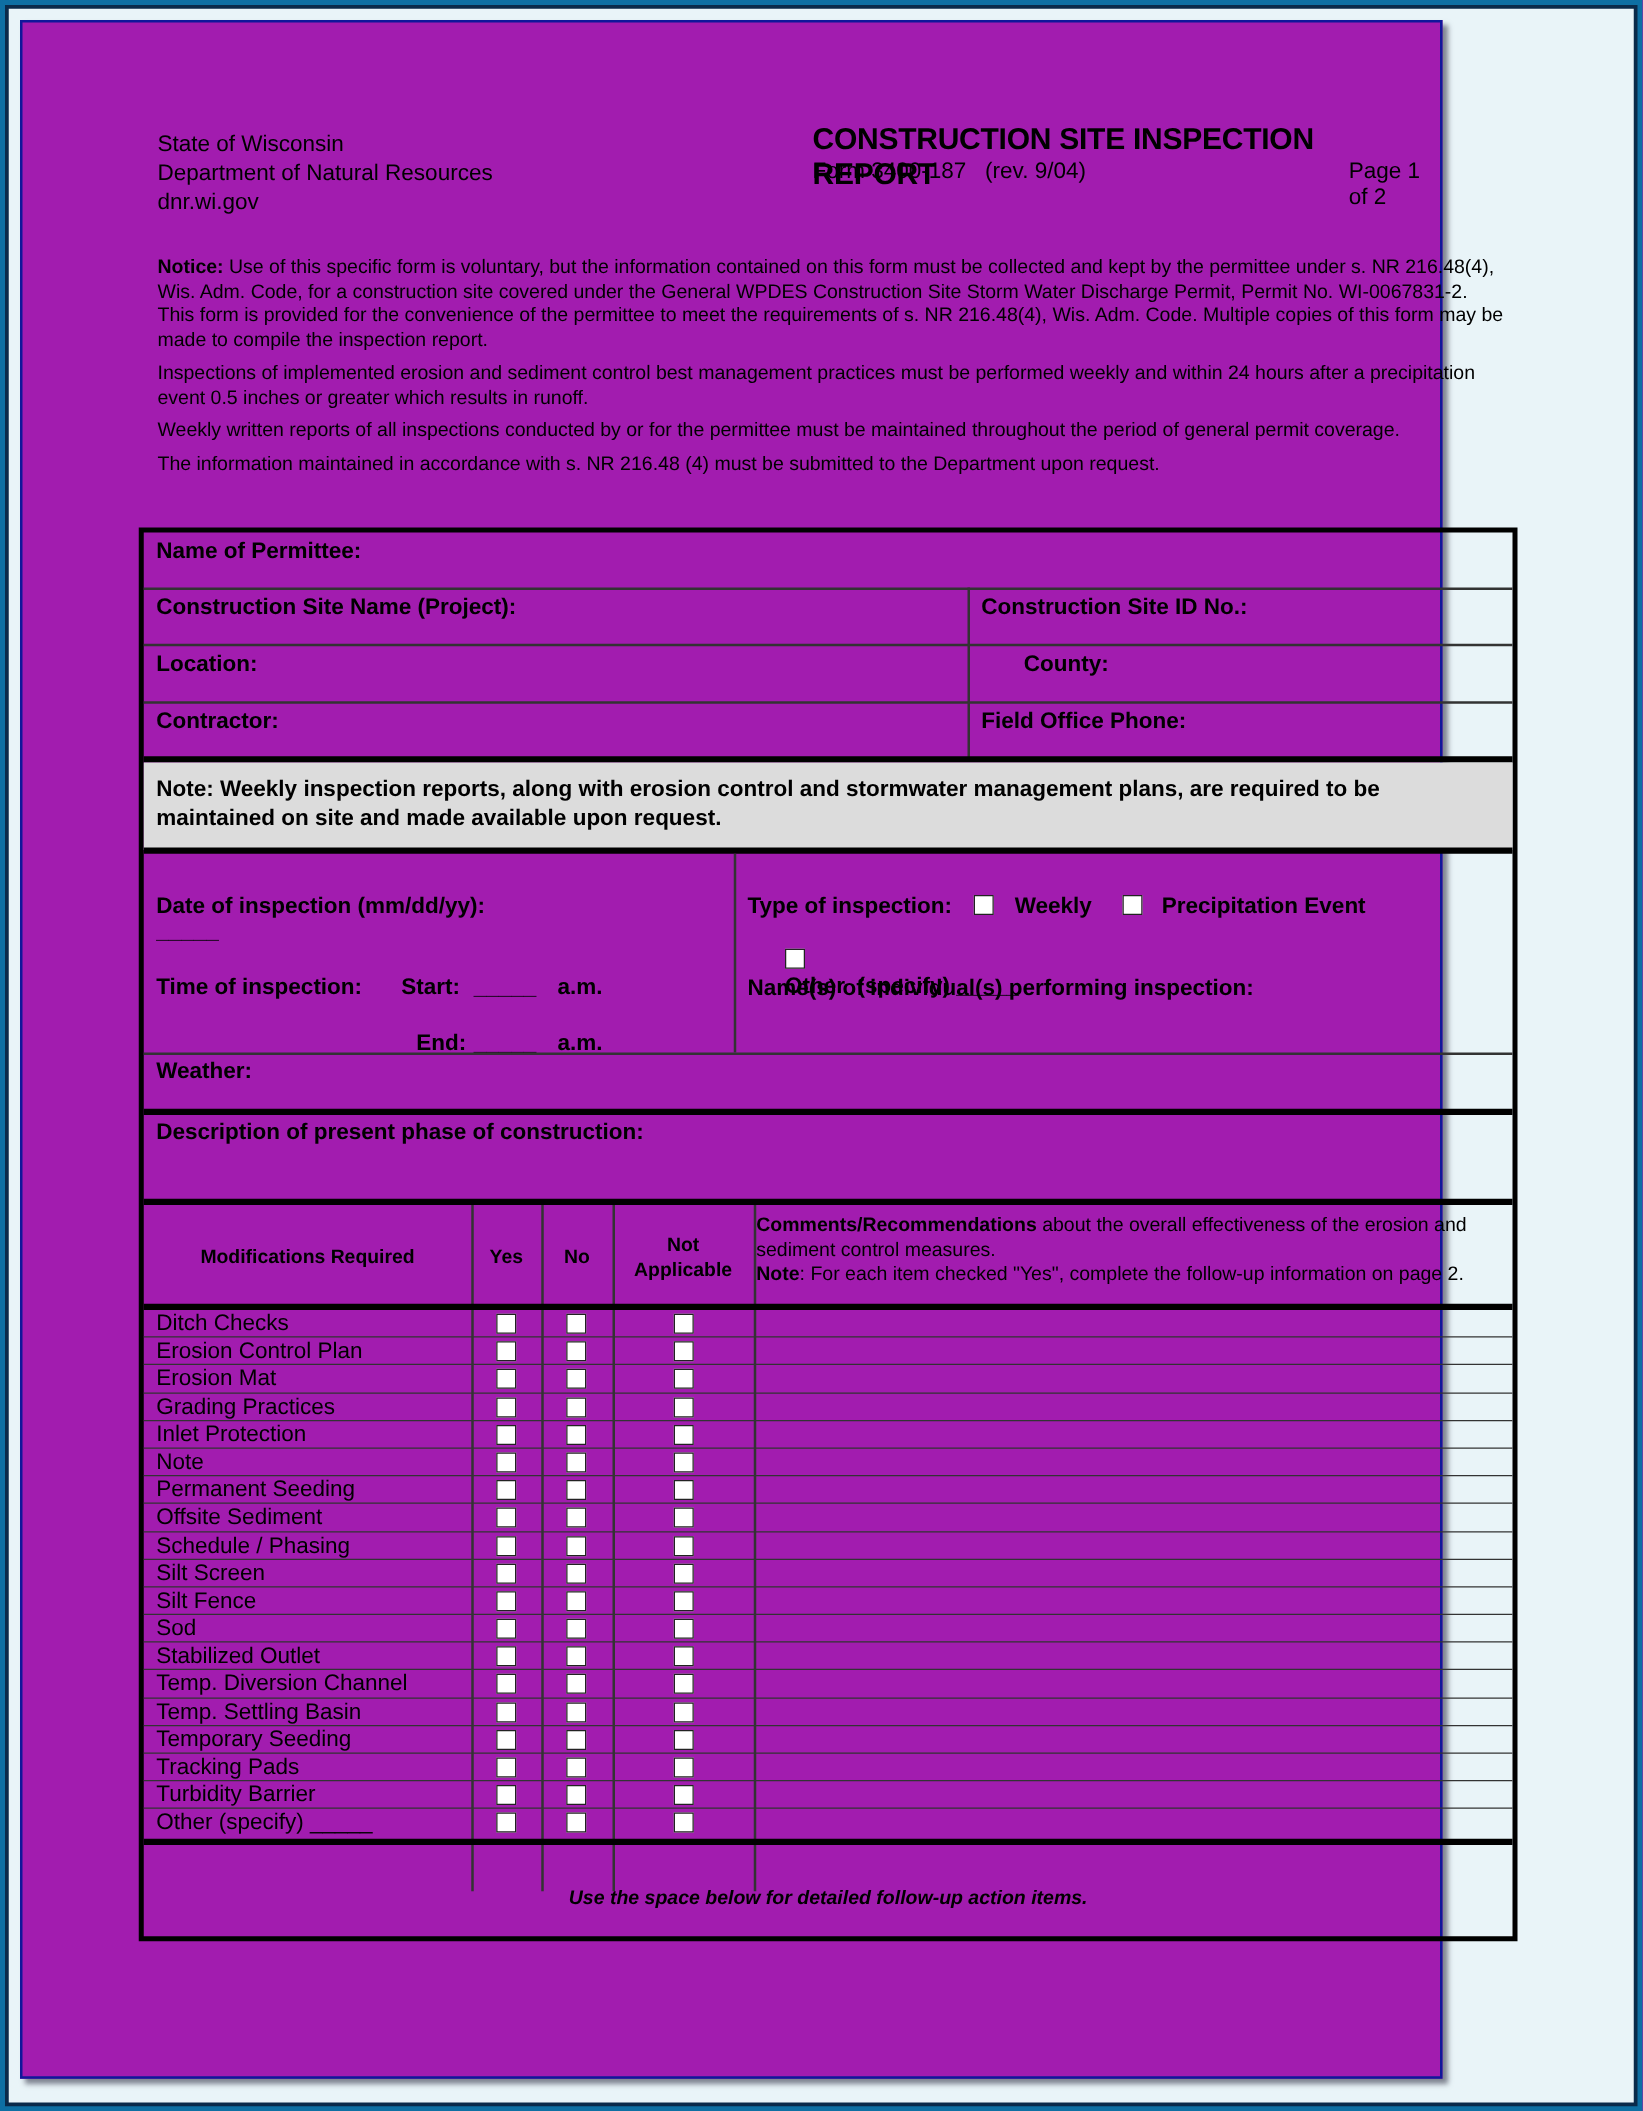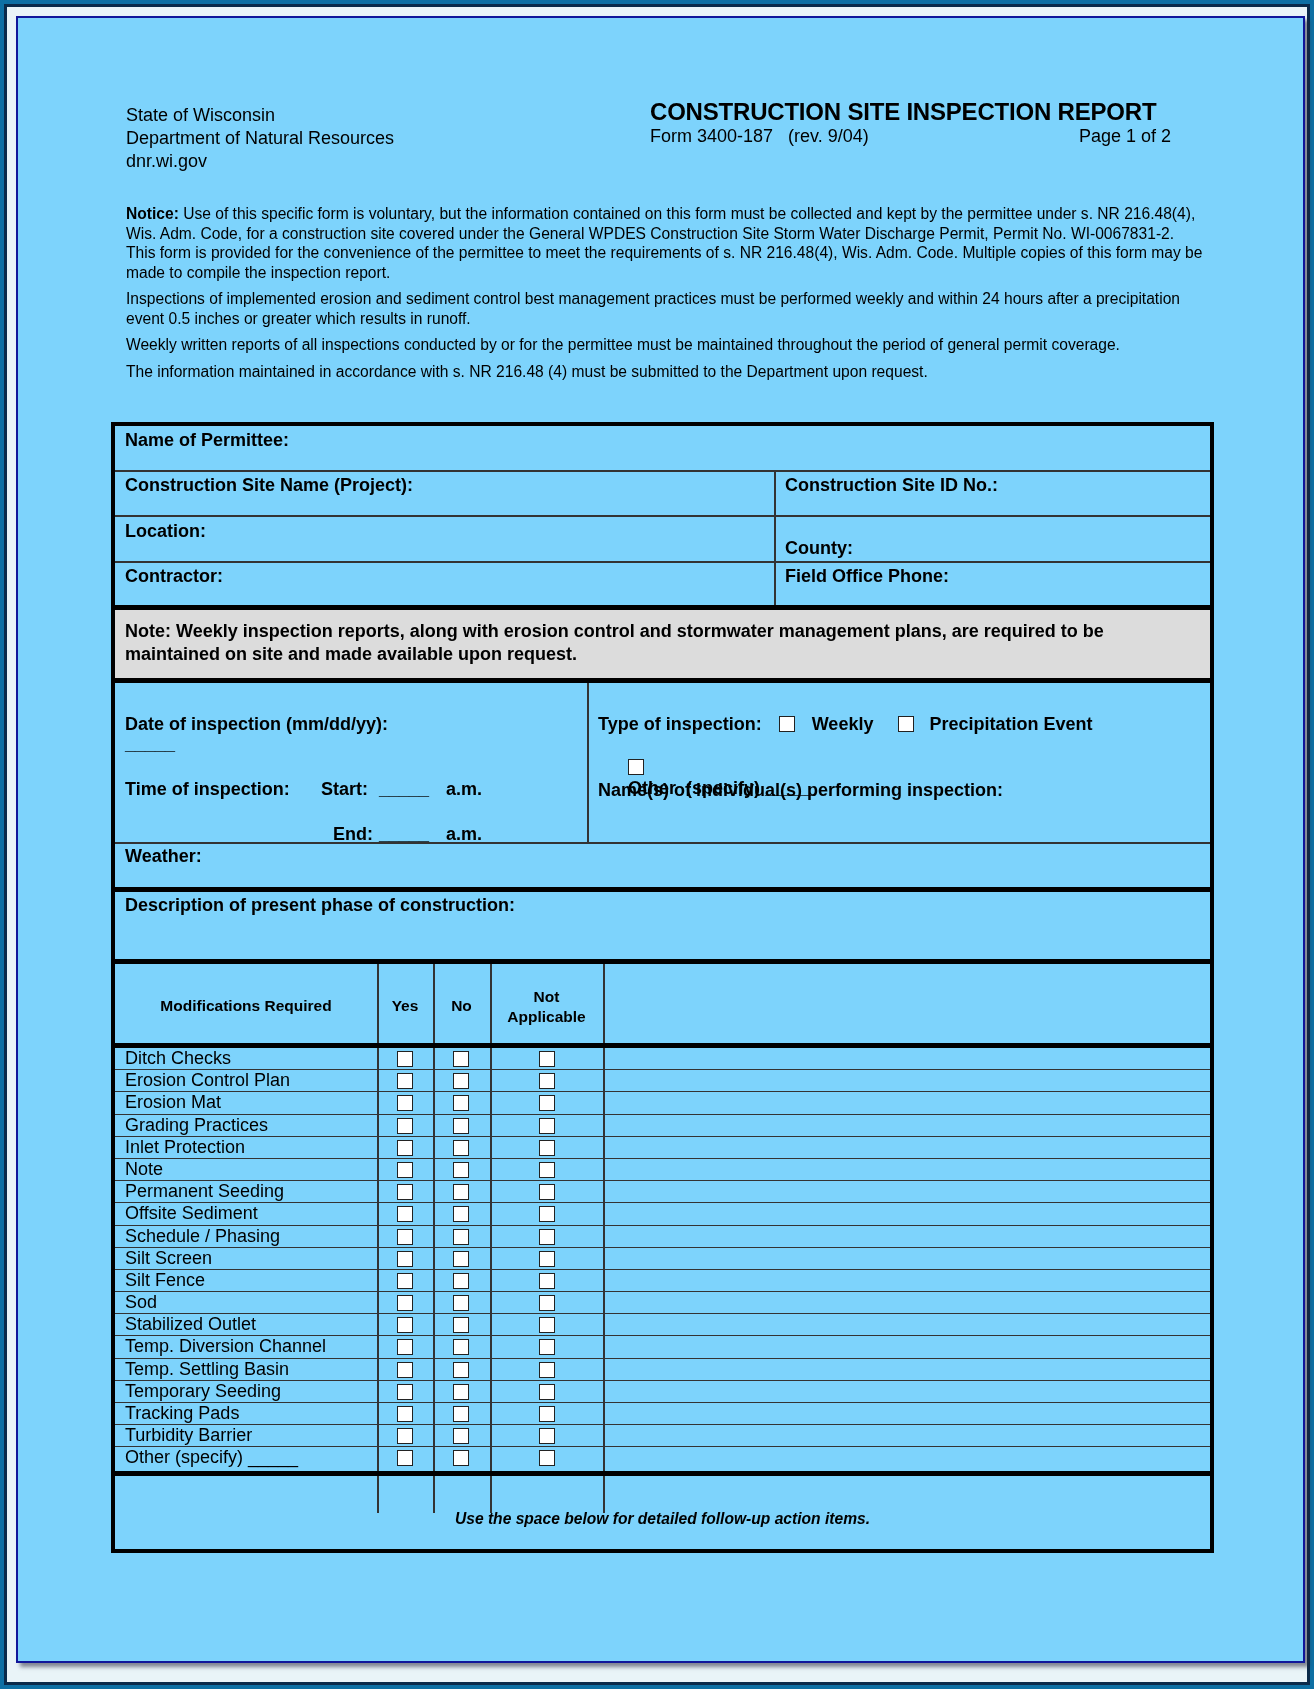--- a/index.html
+++ b/index.html
@@ -1,19 +1,19 @@
 <!DOCTYPE html>
 <html><head>
 <meta charset="utf-8">
 <style>
   html, body { margin:0; padding:0; }
   body { width:1314px; height:1689px; background:#0e6fa3; position:relative; overflow:hidden; font-family:"Liberation Sans", sans-serif; color:#000; }
   .frame1 { position:absolute; left:4px; top:4px; right:4px; bottom:4px; background:#0a2a4a; }
   .frame2 { position:absolute; left:7px; top:7px; right:7px; bottom:7px; background:#e9f4f8; }
-  .page { position:absolute; left:16px; top:16px; width:1289px; height:1647px; background:#7dd3fc; border:2px solid #10179a; box-shadow:4px 4px 4px rgba(40,40,60,0.55); box-sizing:border-box; }
+  .page { position:absolute; left:16px; top:16px; width:1138px; height:1647px; background:#a21caf; border:2px solid #10179a; box-shadow:4px 4px 4px rgba(40,40,60,0.55); box-sizing:border-box; }
   .abs { position:absolute; }
   .hdr-left { left:108px; top:86px; font-size:18px; line-height:23px; }
   .title { left:632px; top:80px; font-size:24px; font-weight:bold; letter-spacing:-0.2px; }
   .formno { left:632px; top:108px; font-size:18px; }
   .pageno { left:1061px; top:108px; font-size:18px; }
   .notice { left:108px; top:186px; width:1078px; font-size:15.6px; line-height:19.5px; }
   .notice p { margin:0 0 7px 0; }
   .tbl { position:absolute; left:93px; top:404px; width:1103px; height:1131px; border:4px solid #000; box-sizing:border-box; }
   .hl { position:absolute; left:0; right:0; border-top:2px solid #333; }
   .hl.thick { border-top:5px solid #000; }
@@ -54,21 +54,21 @@
   </div>
 
   <div class="tbl">
 
     <div class="lbl" style="left:10px;top:4px;">Name of Permittee:</div>
     <div class="hl" style="top:44px;"></div>
     <div class="lbl" style="left:10px;top:49px;">Construction Site Name (Project):</div>
     <div class="lbl" style="left:670px;top:49px;">Construction Site ID No.:</div>
     <div class="hl" style="top:89px;"></div>
     <div class="lbl" style="left:10px;top:95px;">Location:</div>
-    <div class="lbl" style="left:670px;top:95px;margin-top:17px;">County:</div>
+    <div class="lbl" style="left:704px;top:95px;">County:</div>
     <div class="hl" style="top:135px;"></div>
     <div class="lbl" style="left:10px;top:140px;">Contractor:</div>
     <div class="lbl" style="left:670px;top:140px;">Field Office Phone:</div>
     <div class="vl" style="left:659px;top:44px;height:136px;"></div>
     <div class="hl thick" style="top:179px;"></div>
 
     <div class="abs note">Note:  Weekly inspection reports, along with erosion control and stormwater management plans, are required to be maintained on site and made available upon request.</div>
     <div class="hl thick" style="top:252px;"></div>
 
     <div class="vl" style="left:472px;top:257px;height:159px;"></div>
@@ -105,20 +105,24 @@
     <div class="vl" style="left:318px;top:538px;height:549px;"></div>
     <div class="vl" style="left:375px;top:538px;height:549px;"></div>
     <div class="vl" style="left:488px;top:538px;height:549px;"></div>
     <div class="chk-hdr" style="left:0;width:262px;top:571px;">Modifications Required</div>
     <div class="chk-hdr" style="left:262px;width:56px;top:571px;">Yes</div>
     <div class="chk-hdr" style="left:318px;width:57px;top:571px;">No</div>
     <div class="chk-hdr" style="left:375px;width:113px;top:561px;line-height:20px;">
       <div>Not</div>
       <div>Applicable</div>
     </div>
+    <div class="comments">
+      <div><b>Comments/Recommendations</b><span> about the overall effectiveness of the erosion and sediment control measures.</span></div>
+      <div><b>Note</b><span>: For each item checked "Yes", complete the follow-up information on page 2.</span></div>
+    </div>
     <div class="hl thick" style="top:617px;"></div>
 
     <div class="rows" id="checklist-rows">
         <div class="row">
           <span class="name">Ditch Checks</span>
           <span class="cb c" style="left:282px"></span>
           <span class="cb c" style="left:338px"></span>
           <span class="cb c" style="left:424px"></span>
           <span class="abs" style="left:490px;right:0;top:0;bottom:0"></span>
         </div>

